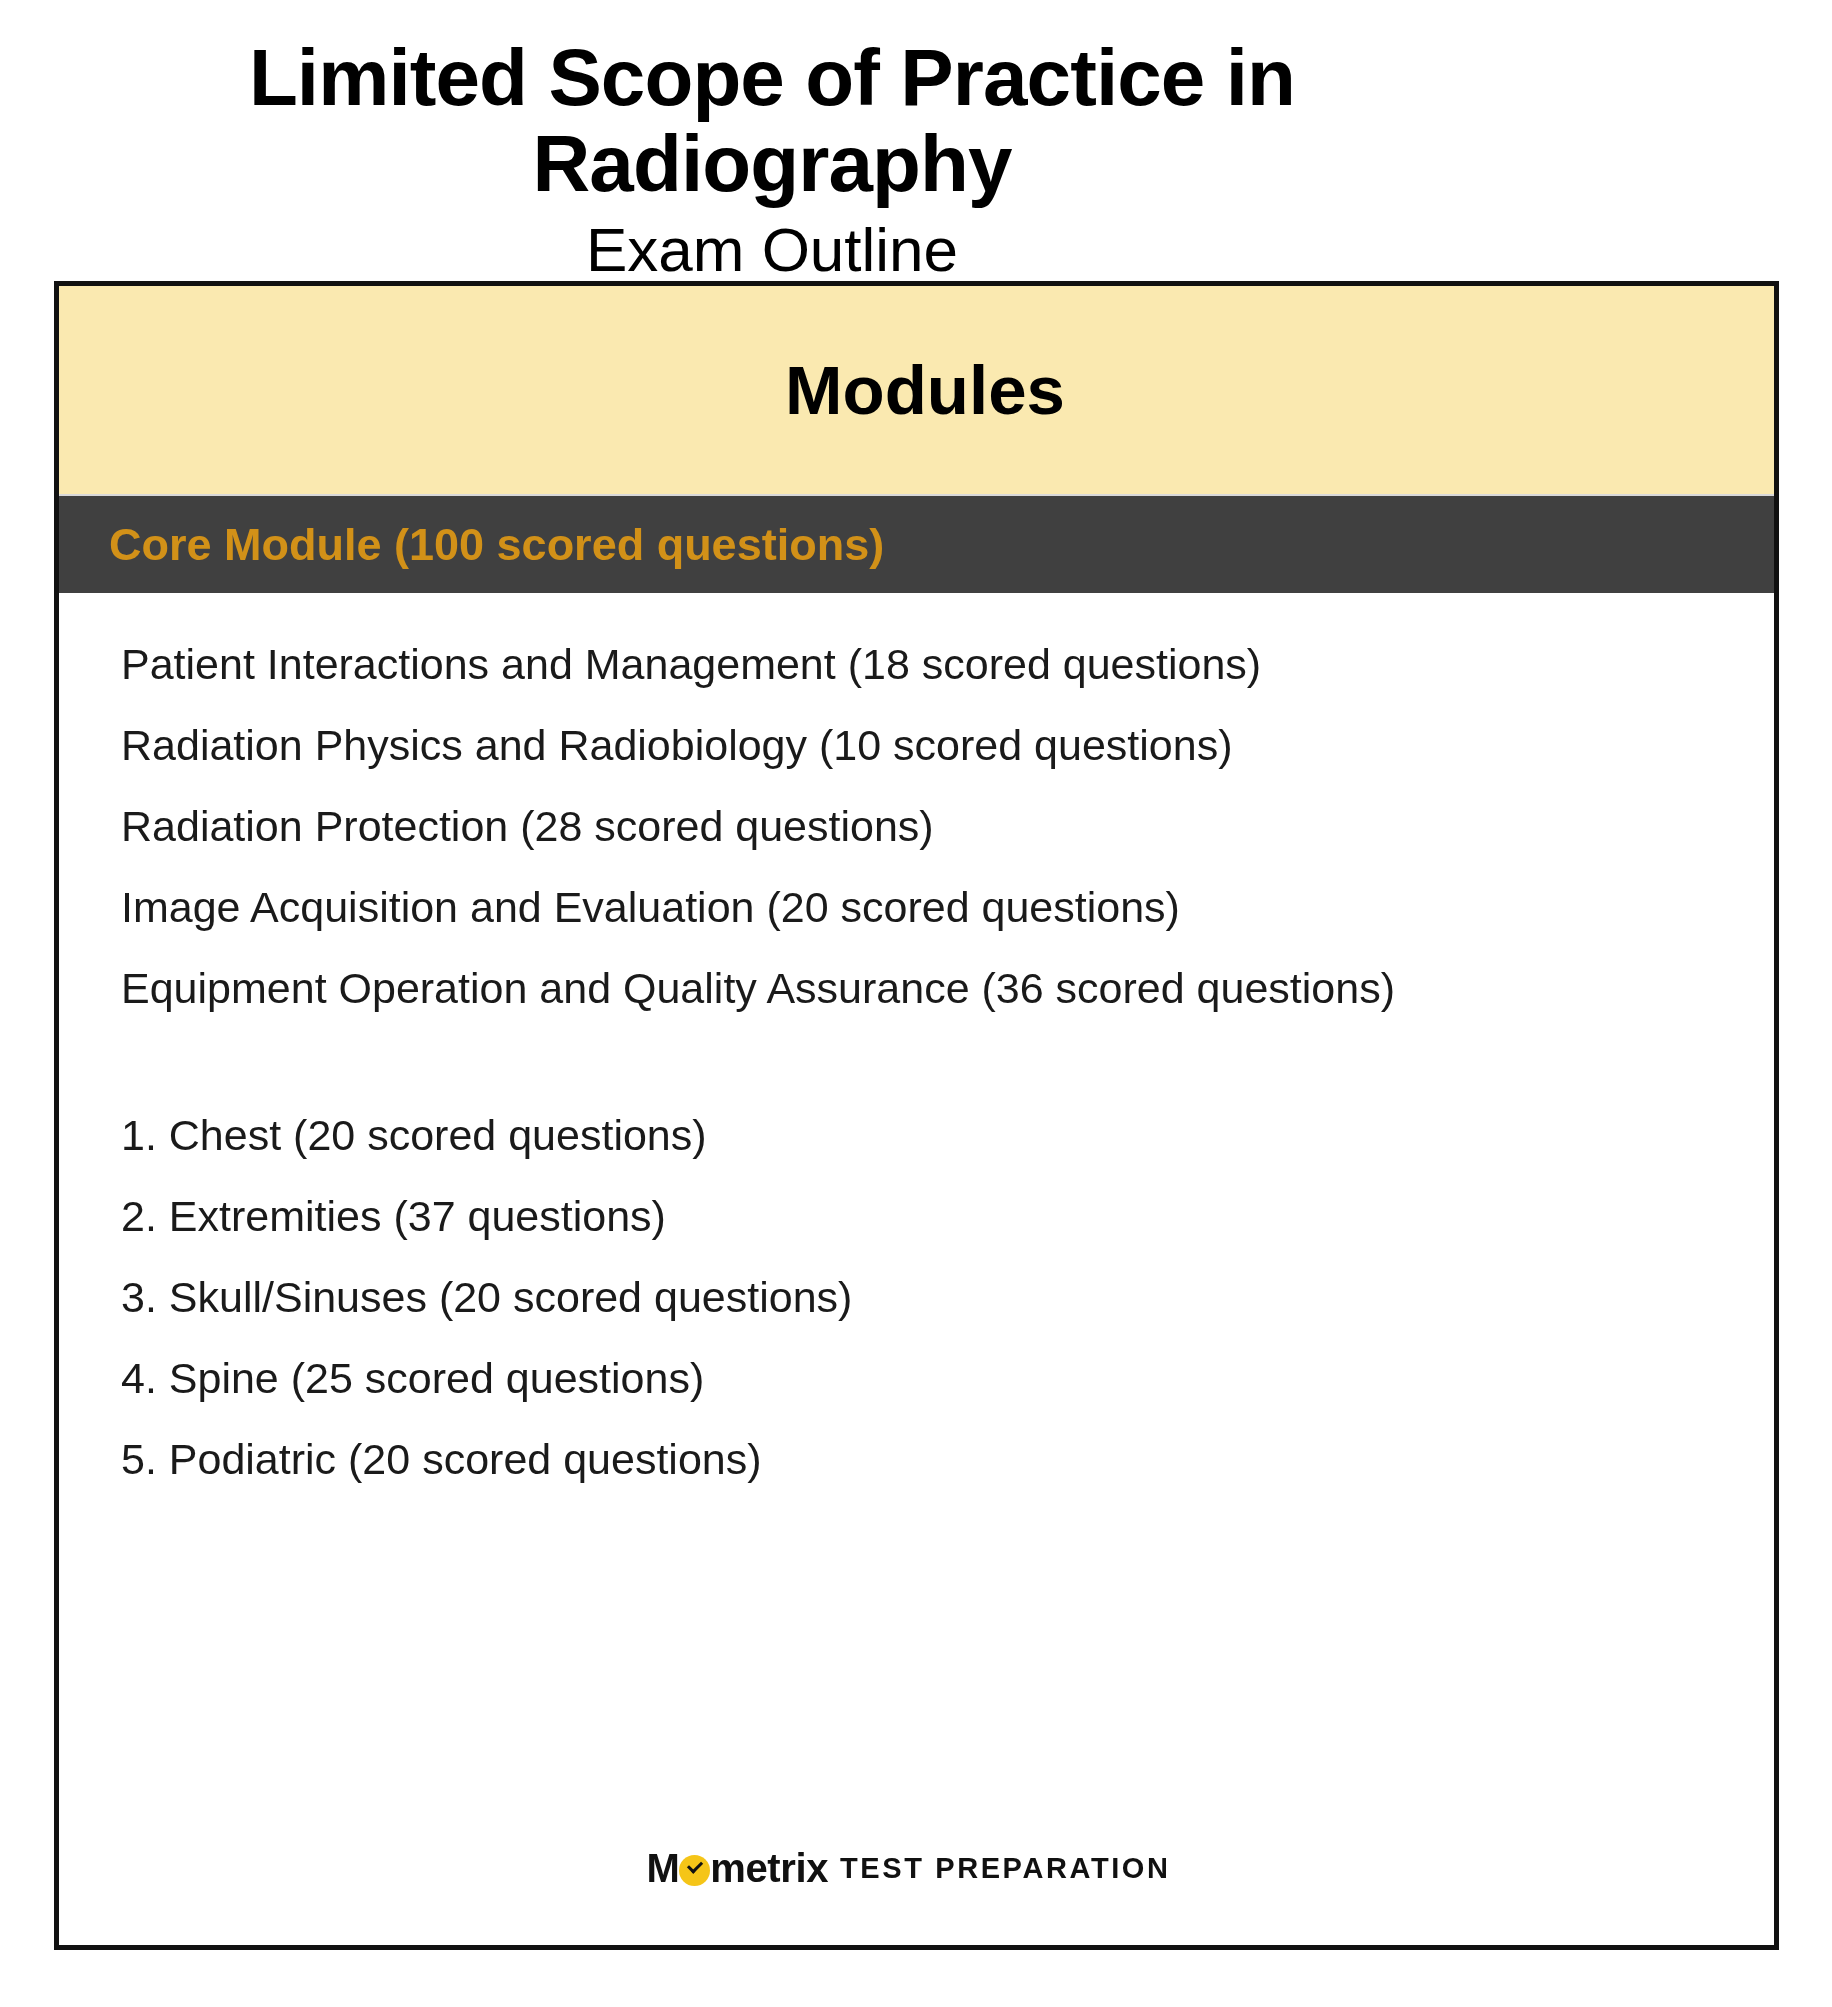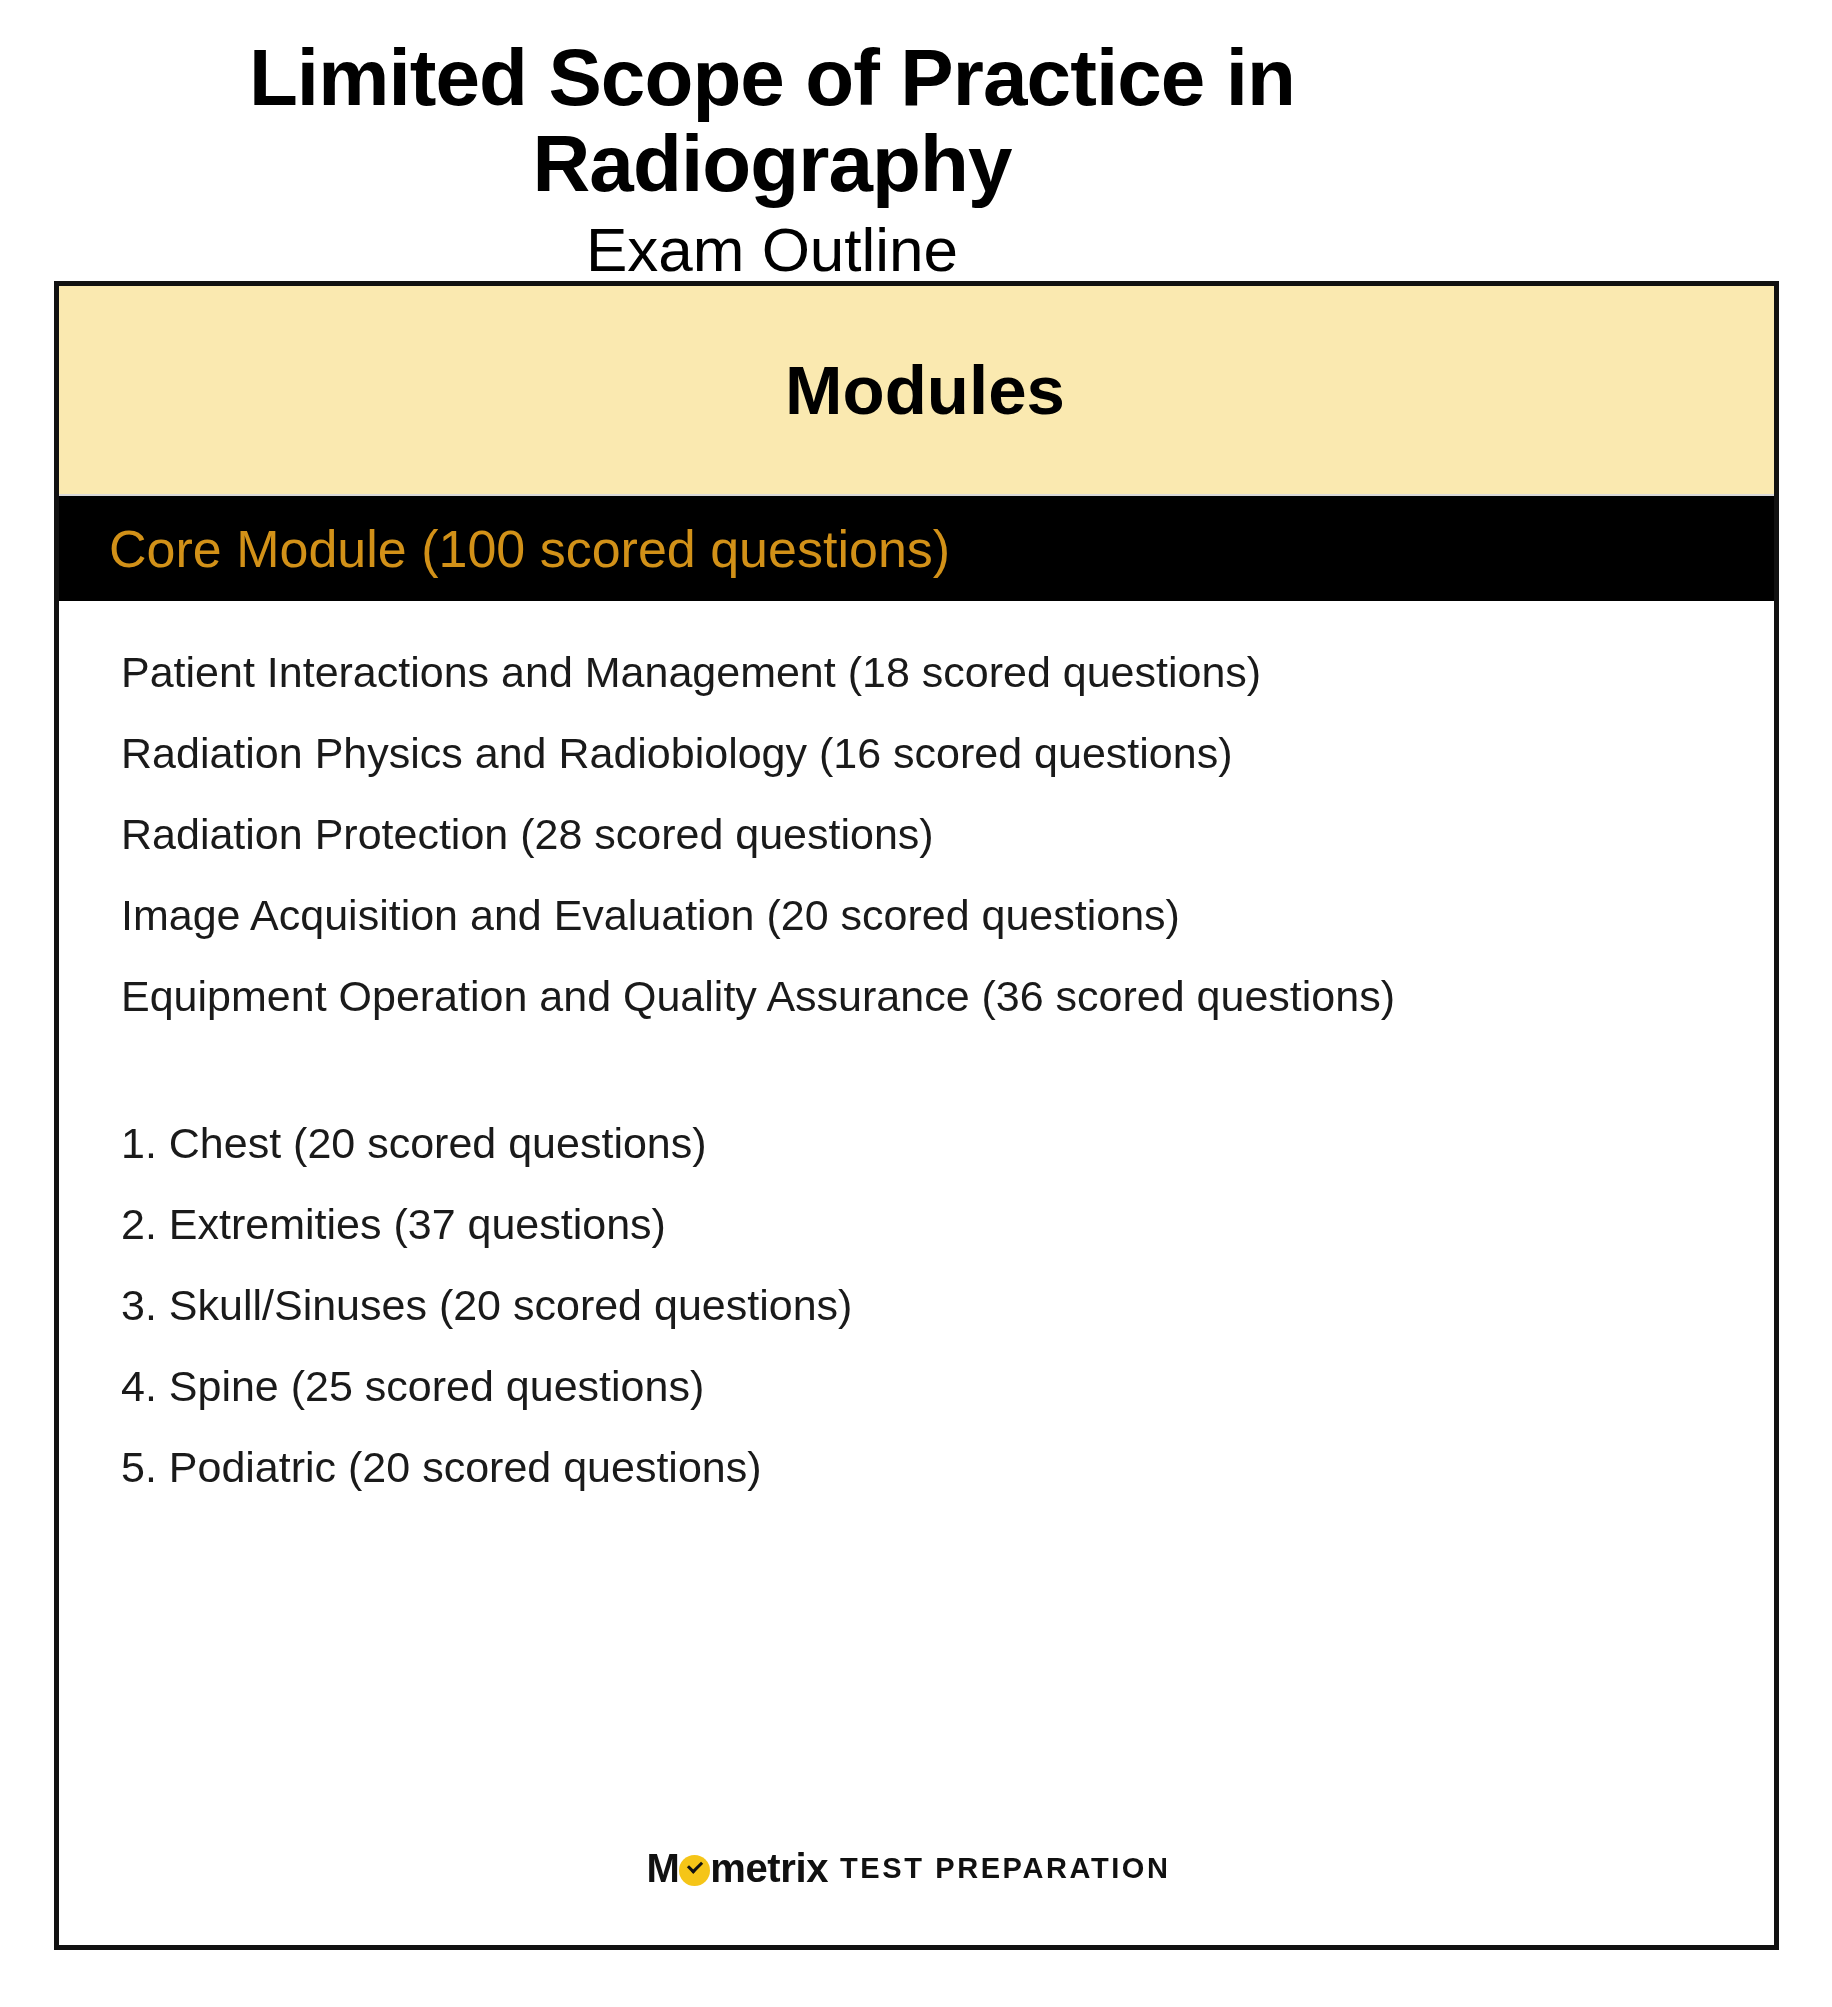--- a/index.html
+++ b/index.html
@@ -56,24 +56,24 @@
     align-items: center;
     justify-content: center;
     padding-left: 17px;
   }
   .card-header-text {
     font-size: 69px;
     font-weight: bold;
     color: #000000;
   }
   .section-header {
-    background: #000000;
+    background: #404040;
     padding: 22.5px 0 22.5px 50px;
-    font-size: 52px;
-    font-weight: normal;
+    font-size: 45px;
+    font-weight: bold;
     color: #d29118;
   }
   .section-body {
     padding: 31px 0 35px 62px;
     background: #ffffff;
   }
   .row {
     font-size: 43px;
     line-height: 1.0;
     color: #1a1a1a;
@@ -138,21 +138,21 @@
 
   <div class="card">
 
     <div class="card-header">
       <div class="card-header-text">Modules</div>
     </div>
 
     <div class="section-header">Core Module (100 scored questions)</div>
     <div class="section-body">
       <div class="row">Patient Interactions and Management (18 scored questions)</div>
-      <div class="row">Radiation Physics and Radiobiology (16 scored questions)</div>
+      <div class="row">Radiation Physics and Radiobiology (10 scored questions)</div>
       <div class="row">Radiation Protection (28 scored questions)</div>
       <div class="row">Image Acquisition and Evaluation (20 scored questions)</div>
       <div class="row">Equipment Operation and Quality Assurance (36 scored questions)</div>
     </div>
 
     <div class="section-body">
       <div class="row">1. Chest (20 scored questions)</div>
       <div class="row">2. Extremities (37 questions)</div>
       <div class="row">3. Skull/Sinuses (20 scored questions)</div>
       <div class="row">4. Spine (25 scored questions)</div>

